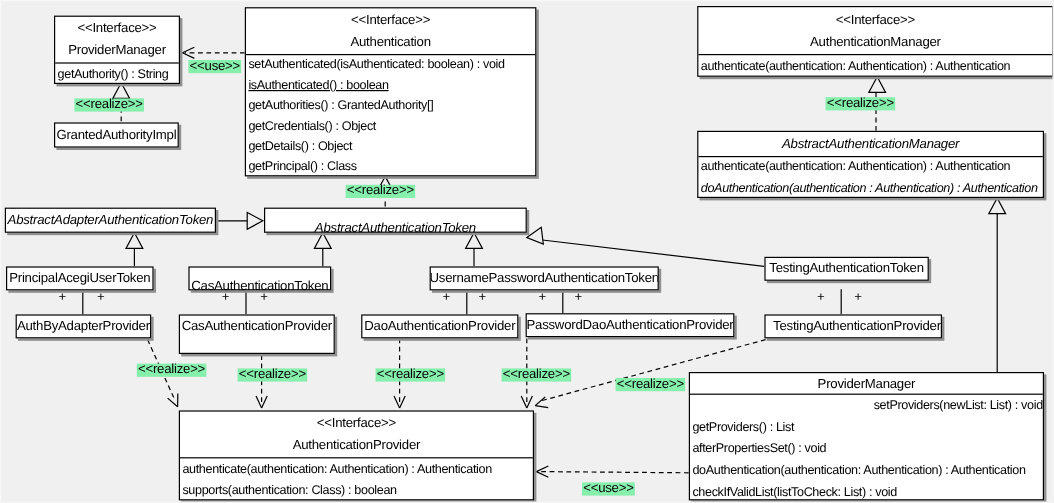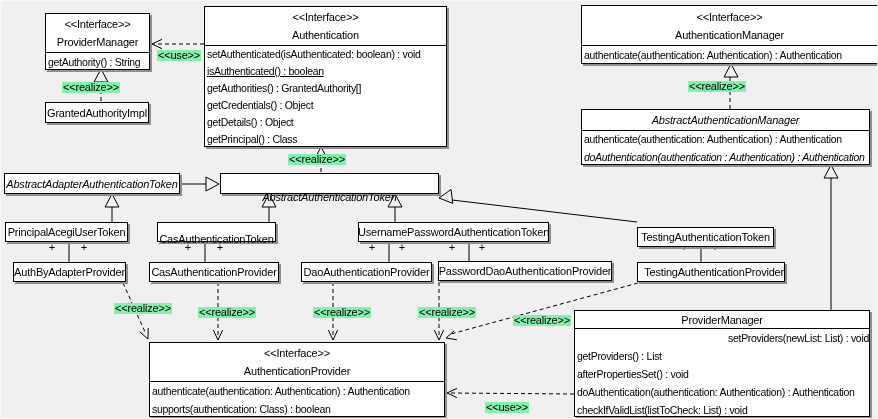--- a/index.html
+++ b/index.html
@@ -175,50 +175,50 @@
         <div class="mrow" style="height: 17.5px; line-height: 17.5px;">authenticate(authentication: Authentication) : Authentication</div>
         <div class="mrow it" style="height: 17.5px; line-height: 17.5px;">doAuthentication(authentication : Authentication) : Authentication</div>
       </div>
     </div>
     <div class="node" style="left: 3px; top: 172px; width: 176px; height: 21px;">
       <div class="ntitle" style="height: 19px;">
         <div class="cname it">AbstractAdapterAuthenticationToken</div>
       </div>
     </div>
     <div class="node" style="left: 219px; top: 172px; width: 219px; height: 21px;">
-      <div class="ntitle" style="height: 32px; justify-content: flex-end;">
+      <div class="ntitle" style="height: 32px;">
         <div class="cname it">AbstractAuthenticationToken</div>
       </div>
     </div>
     <div class="node" style="left: 4px; top: 221px; width: 123px; height: 20px;">
       <div class="ntitle" style="height: 18px;">
         <div class="cname">PrincipalAcegiUserToken</div>
       </div>
     </div>
     <div class="node" style="left: 156px; top: 221px; width: 119px; height: 20px;">
       <div class="ntitle" style="height: 32px;">
         <div class="cname">CasAuthenticationToken</div>
       </div>
     </div>
     <div class="node" style="left: 357px; top: 221px; width: 191px; height: 20px;">
       <div class="ntitle" style="height: 18px;">
         <div class="cname">UsernamePasswordAuthenticationToken</div>
       </div>
     </div>
-    <div class="node" style="left: 636px; top: 226px; width: 137px; height: 20px;">
+    <div class="node" style="left: 636px; top: 213px; width: 137px; height: 20px;">
       <div class="ntitle" style="height: 18px;">
         <div class="cname">TestingAuthenticationToken</div>
       </div>
     </div>
     <div class="node" style="left: 12px; top: 261px; width: 113px; height: 20px;">
       <div class="ntitle" style="height: 18px;">
         <div class="cname">AuthByAdapterProvider</div>
       </div>
     </div>
-    <div class="node" style="left: 148px; top: 261px; width: 130px; height: 20px;">
+    <div class="node" style="left: 148px; top: 261px; width: 130px; height: 33px;">
       <div class="ntitle" style="height: 18px;">
         <div class="cname">CasAuthenticationProvider</div>
       </div>
     </div>
     <div class="node" style="left: 300px; top: 261px; width: 131px; height: 20px;">
       <div class="ntitle" style="height: 18px;">
         <div class="cname">DaoAuthenticationProvider</div>
       </div>
     </div>
     <div class="node" style="left: 437px; top: 260px; width: 174px; height: 20px;">

